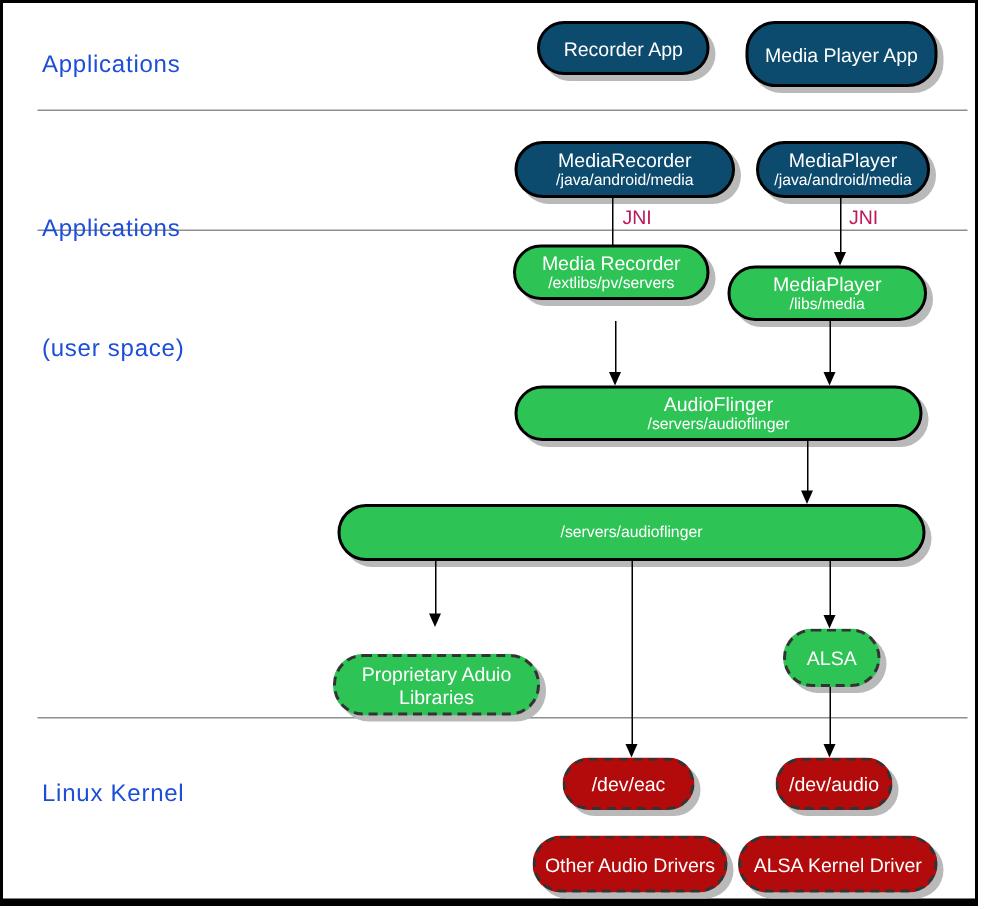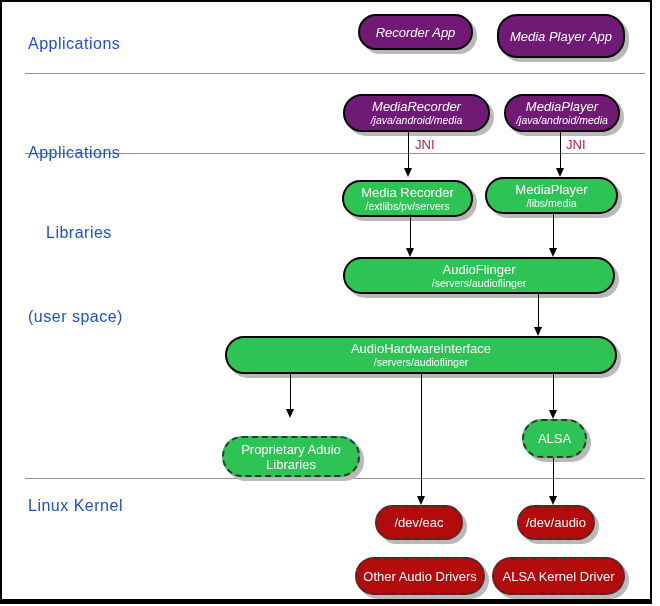--- a/index.html
+++ b/index.html
@@ -17,21 +17,21 @@
     position:absolute; color:#1d4ed8; font-size:16px; line-height:28px;
     letter-spacing:0.5px; white-space:pre;
   }
 
   .pill {
     position:absolute; border:2px solid #000; border-radius:20px;
     color:#ffffff; display:flex; flex-direction:column;
     align-items:center; justify-content:center; text-align:center;
     box-shadow:4px 4px 0 #b9b9b9;
   }
-  .pill.blue  { background:#701a75;font-style:italic; }
+  .pill.blue  { background:#0c4a6e; }
   .pill.green { background:#2ec455; }
   .pill.red   { background:#b30b0b; }
   .pill.dashed { border:2px dashed #333333; }
   .pill .title { font-size:13px; line-height:15px; }
   .pill .path  { font-size:10.5px; line-height:13px; }
 
   .vline { position:absolute; width:1px; background:#000; }
   .arrowhead {
     position:absolute; width:0; height:0;
     border-left:4px solid transparent; border-right:4px solid transparent;
@@ -46,24 +46,23 @@
 
 <div class="divider" style="top:73px"></div>
 <div class="divider" style="top:153px"></div>
 <div class="divider" style="top:478px"></div>
 
 <div class="section-label" style="left:28px;top:30px"><span>Applications</span></div>
 <div class="section-label" style="left:28px;top:83px">
   <div>Applications</div>
 </div>
 <div class="section-label" style="left:28px;top:163px">
-  <div style="padding-left:18px">Libraries</div>
   <div>(user space)</div>
 </div>
-<div class="section-label" style="left:28px;top:492px"><span>Linux Kernel</span></div>
+<div class="section-label" style="left:28px;top:516px"><span>Linux Kernel</span></div>
 
 <div class="pill blue" style="left:358px;top:14px;width:115px;height:36px">
   <span class="title">Recorder App</span>
 </div>
 <div class="pill blue" style="left:497px;top:14px;width:128px;height:44px">
   <span class="title">Media Player App</span>
 </div>
 
 <div class="pill blue" style="left:343px;top:94px;width:147px;height:38px">
   <span class="title">MediaRecorder</span>
@@ -75,21 +74,21 @@
 </div>
 
 <div class="vline" style="left:408px;top:132px;height:37px"></div>
 <div class="arrowhead" style="left:404px;top:168px"></div>
 <div class="edge-label" style="left:415px;top:137px">JNI</div>
 
 <div class="vline" style="left:560px;top:132px;height:37px"></div>
 <div class="arrowhead" style="left:556px;top:168px"></div>
 <div class="edge-label" style="left:566px;top:137px">JNI</div>
 
-<div class="pill green" style="left:342px;top:180px;width:131px;height:37px">
+<div class="pill green" style="left:342px;top:163px;width:131px;height:37px">
   <span class="title">Media Recorder</span>
   <span class="path">/extlibs/pv/servers</span>
 </div>
 <div class="pill green" style="left:485px;top:177px;width:133px;height:37px">
   <span class="title">MediaPlayer</span>
   <span class="path">/libs/media</span>
 </div>
 
 <div class="vline" style="left:410px;top:214px;height:35px"></div>
 <div class="arrowhead" style="left:406px;top:248px"></div>
@@ -98,21 +97,20 @@
 
 <div class="pill green" style="left:343px;top:257px;width:272px;height:37px">
   <span class="title">AudioFlinger</span>
   <span class="path">/servers/audioflinger</span>
 </div>
 
 <div class="vline" style="left:538px;top:294px;height:34px"></div>
 <div class="arrowhead" style="left:534px;top:327px"></div>
 
 <div class="pill green" style="left:225px;top:336px;width:392px;height:38px">
-  <span class="title">AudioHardwareInterface</span>
   <span class="path">/servers/audioflinger</span>
 </div>
 
 <div class="vline" style="left:290px;top:374px;height:36px"></div>
 <div class="arrowhead" style="left:286px;top:409px"></div>
 
 <div class="vline" style="left:421px;top:374px;height:123px"></div>
 <div class="arrowhead" style="left:417px;top:496px"></div>
 
 <div class="vline" style="left:553px;top:374px;height:37px"></div>

